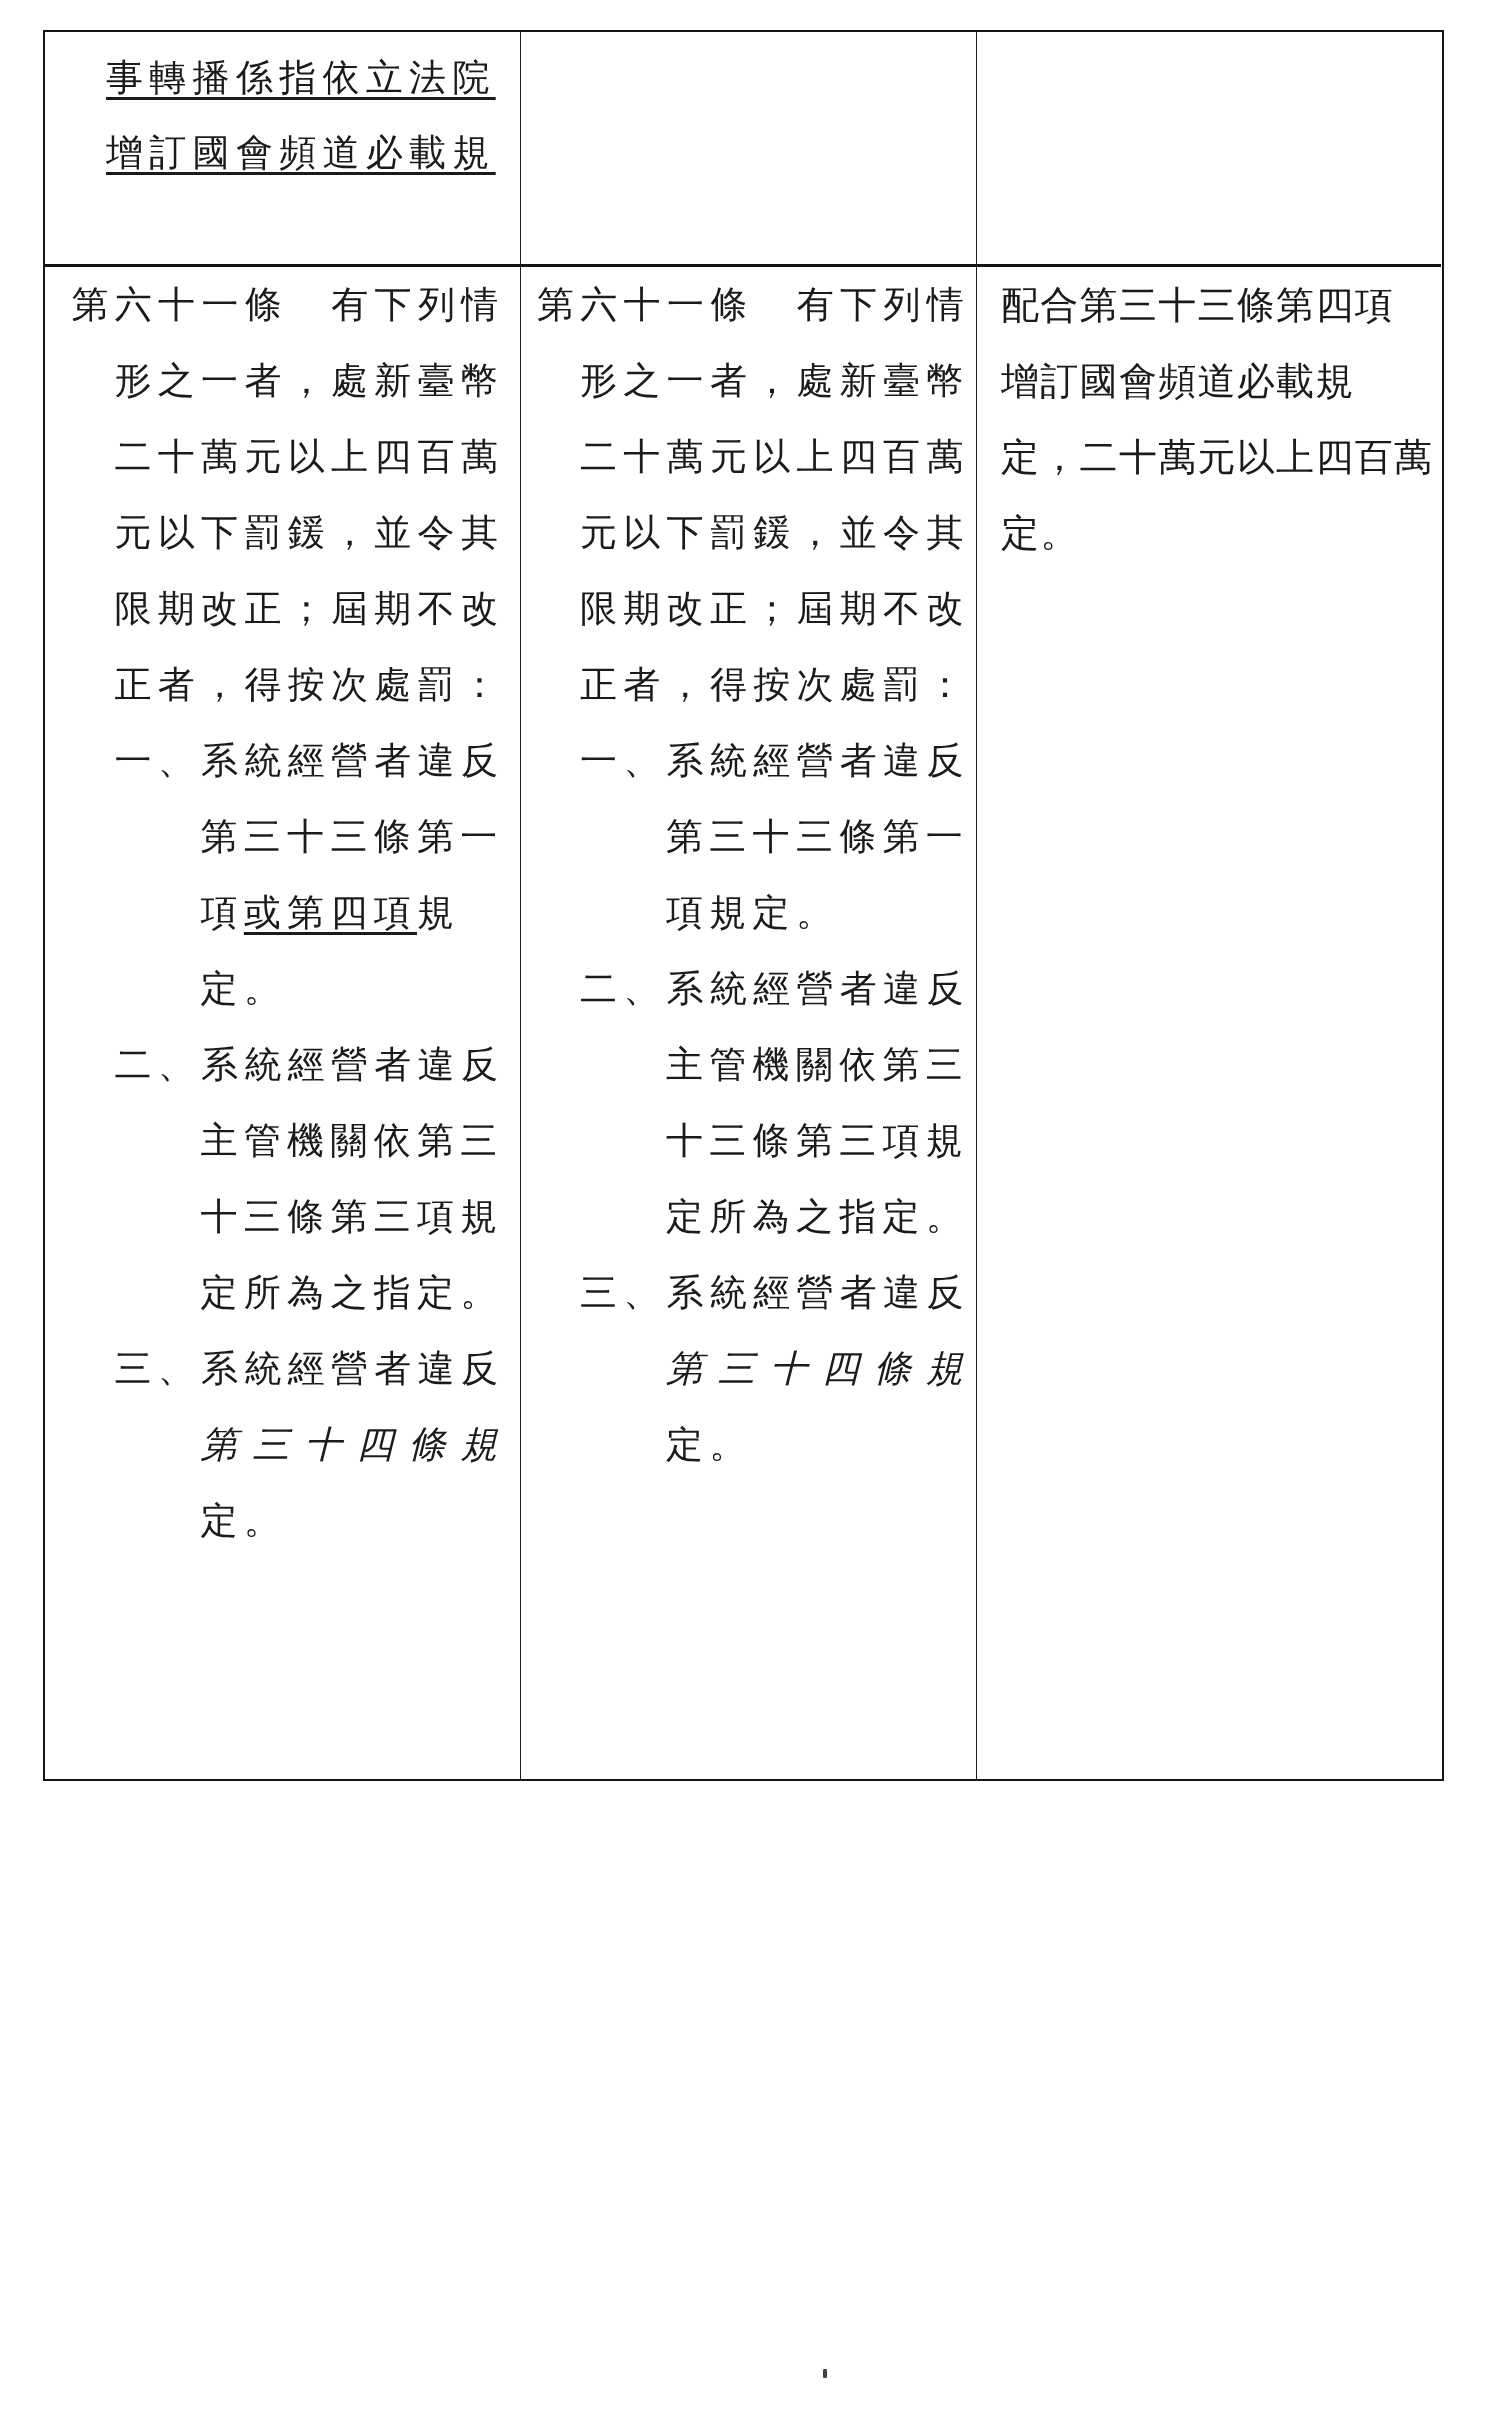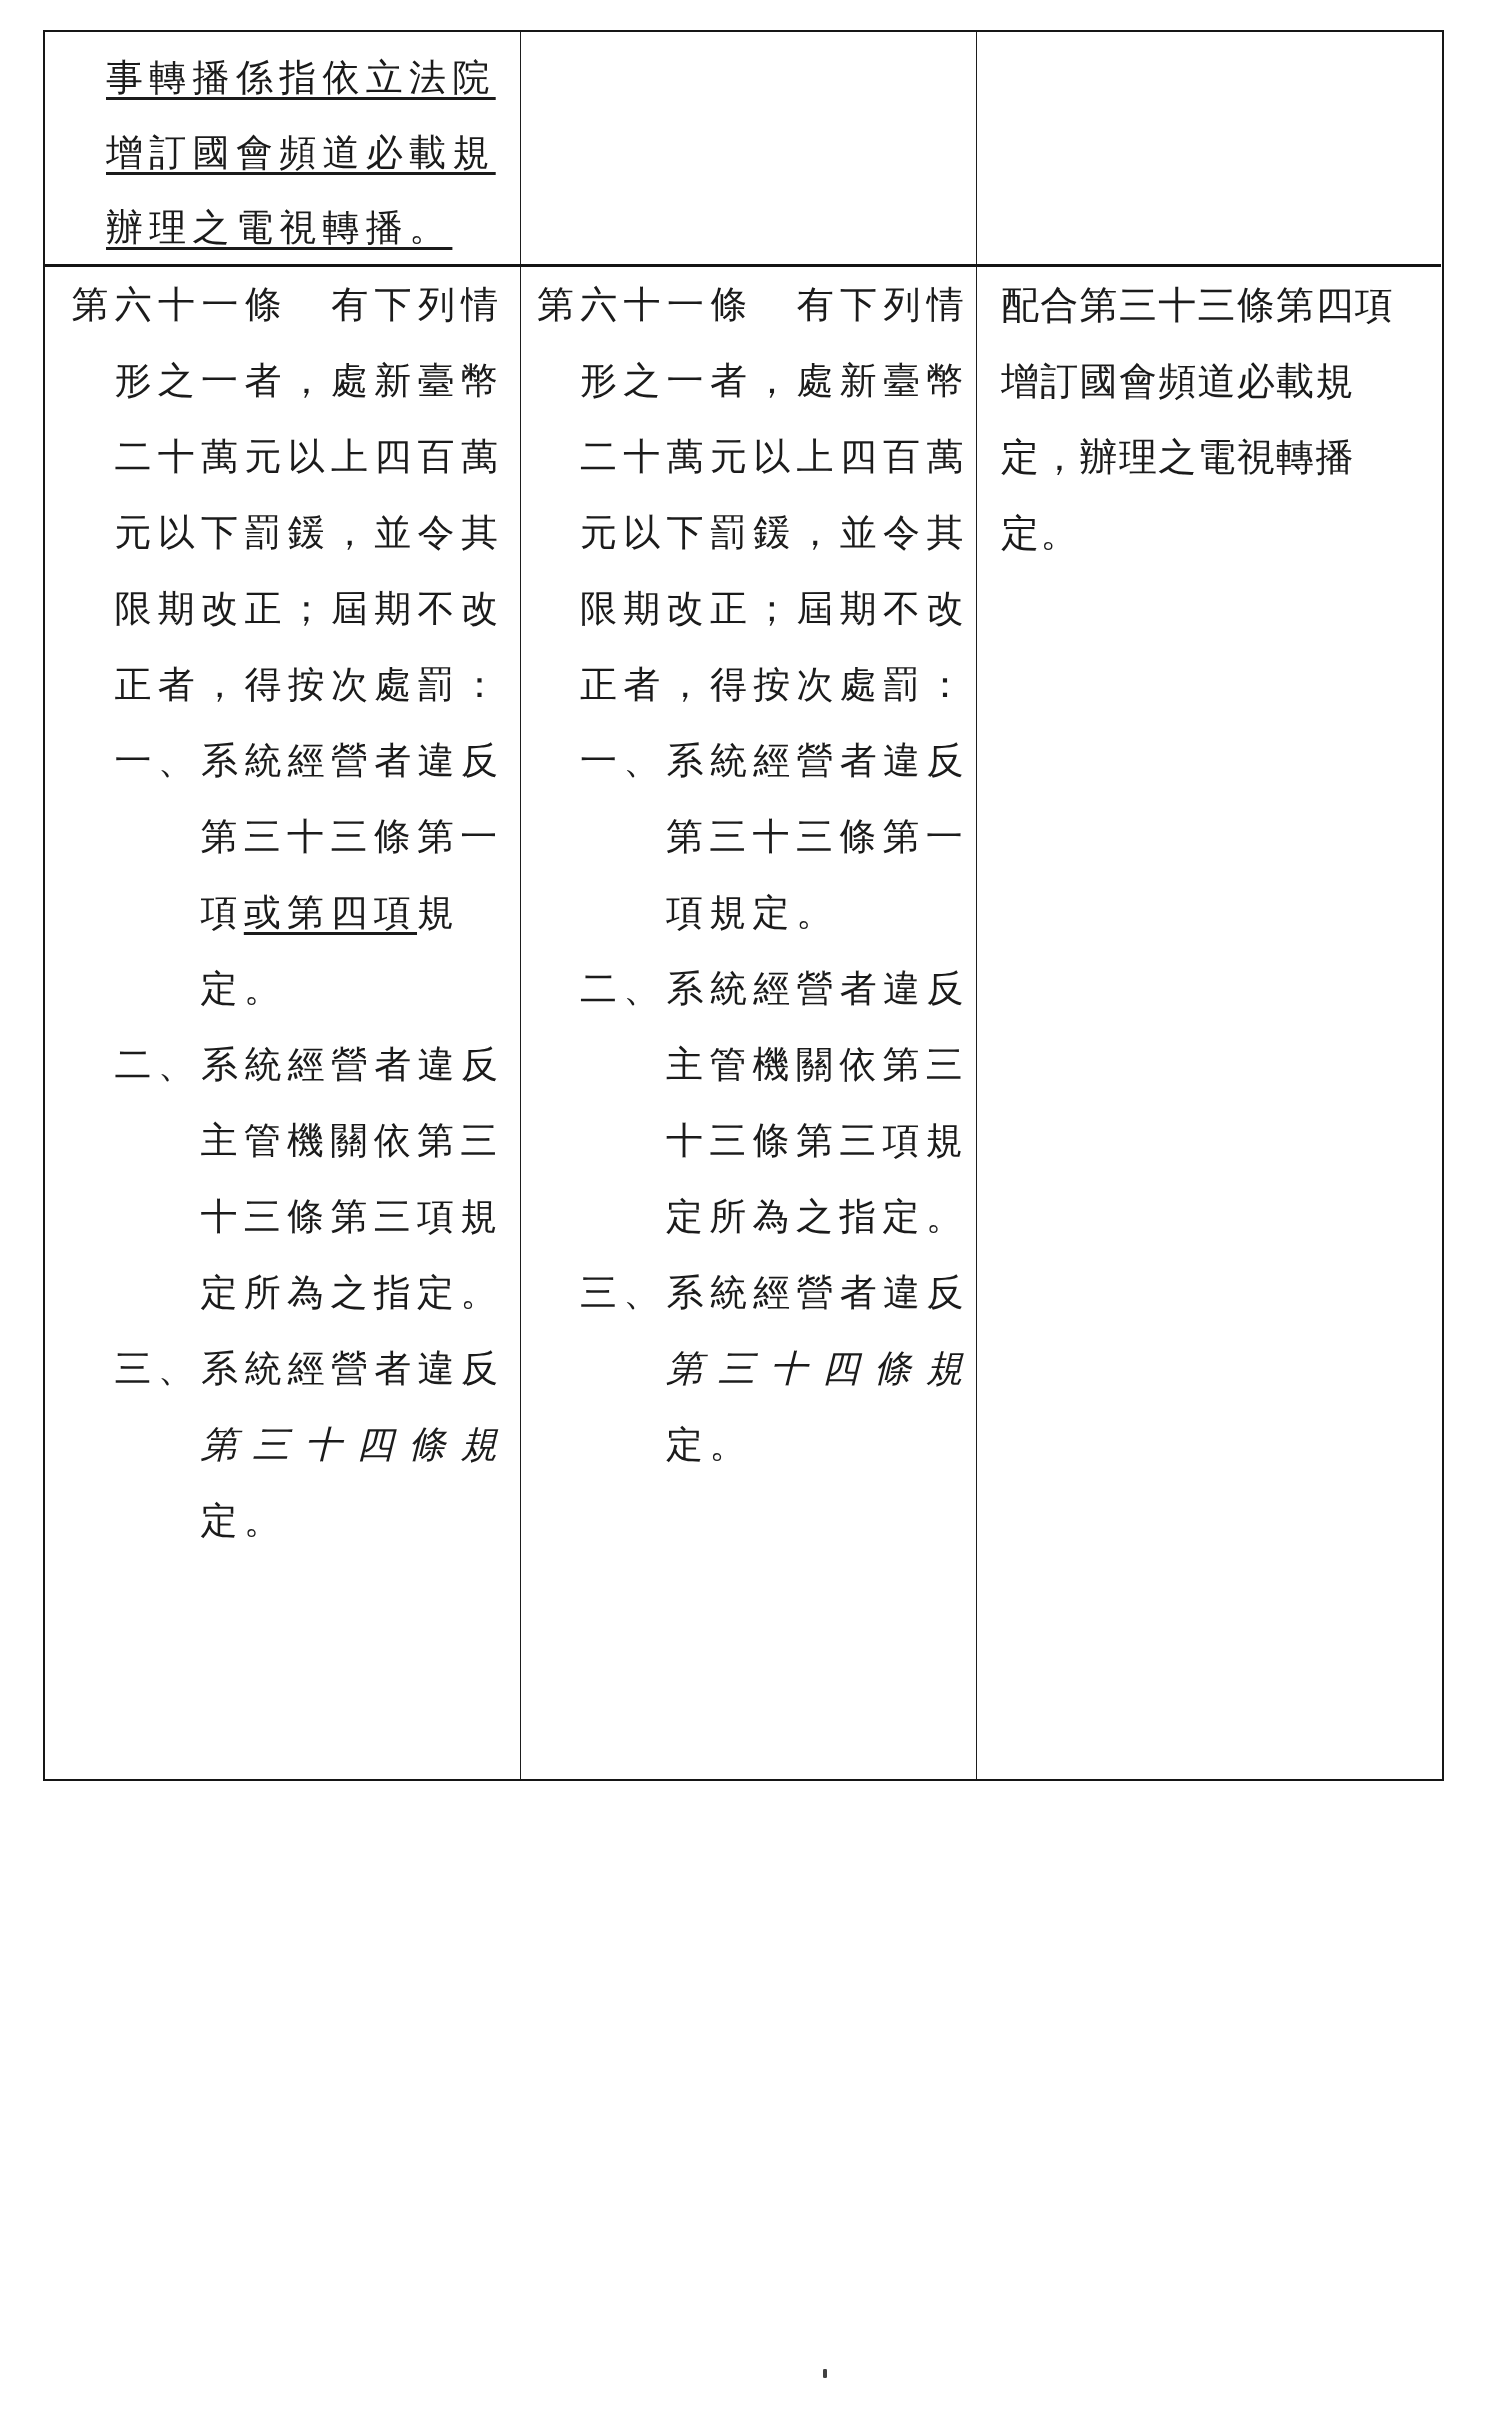--- a/index.html
+++ b/index.html
@@ -77,22 +77,22 @@
     background: #2c2c2c;
     border-radius: 1.3px;
     opacity: 0.9;
   }
 </style>
 </head>
 <body>
 
 <div class="page">
   <div class="law-table">
-    <div class="cell r1 c1"><div class="tline"><span class="u">事轉播係指依立法院</span></div><div class="tline"><span class="u">增訂國會頻道必載規</span></div><div class="tline"><span class="u">辦理之電視轉播。</span></div></div>
+    <div class="cell r1 c1"><div class="tline"><span class="u">事轉播係指依立法院</span></div><div class="tline"><span class="u">增訂國會頻道必載規</span></div></div>
     <div class="cell r1 c2"></div>
     <div class="cell r1 c3"></div>
     <div class="cell r2 c1"><div class="tline"><span>第六十一條　有下列情</span></div><div class="tline" style="padding-left: 43px;"><span>形之一者，處新臺幣</span></div><div class="tline" style="padding-left: 43px;"><span>二十萬元以上四百萬</span></div><div class="tline" style="padding-left: 43px;"><span>元以下罰鍰，並令其</span></div><div class="tline" style="padding-left: 43px;"><span>限期改正；屆期不改</span></div><div class="tline" style="padding-left: 43px;"><span>正者，得按次處罰：</span></div><div class="tline" style="padding-left: 43px;"><span>一、系統經營者違反</span></div><div class="tline" style="padding-left: 129px;"><span>第三十三條第一</span></div><div class="tline" style="padding-left: 129px;"><span>項</span><span class="u">或第四項</span><span>規</span></div><div class="tline" style="padding-left: 129px;"><span>定。</span></div><div class="tline" style="padding-left: 43px;"><span>二、系統經營者違反</span></div><div class="tline" style="padding-left: 129px;"><span>主管機關依第三</span></div><div class="tline" style="padding-left: 129px;"><span>十三條第三項規</span></div><div class="tline" style="padding-left: 129px;"><span>定所為之指定。</span></div><div class="tline" style="padding-left: 43px;"><span>三、系統經營者違反</span></div><div class="tline spread" style="padding-left: 129px;"><span>第三十四條規</span></div><div class="tline" style="padding-left: 129px;"><span>定。</span></div></div>
     <div class="cell r2 c2"><div class="tline"><span>第六十一條　有下列情</span></div><div class="tline" style="padding-left: 43px;"><span>形之一者，處新臺幣</span></div><div class="tline" style="padding-left: 43px;"><span>二十萬元以上四百萬</span></div><div class="tline" style="padding-left: 43px;"><span>元以下罰鍰，並令其</span></div><div class="tline" style="padding-left: 43px;"><span>限期改正；屆期不改</span></div><div class="tline" style="padding-left: 43px;"><span>正者，得按次處罰：</span></div><div class="tline" style="padding-left: 43px;"><span>一、系統經營者違反</span></div><div class="tline" style="padding-left: 129px;"><span>第三十三條第一</span></div><div class="tline" style="padding-left: 129px;"><span>項規定。</span></div><div class="tline" style="padding-left: 43px;"><span>二、系統經營者違反</span></div><div class="tline" style="padding-left: 129px;"><span>主管機關依第三</span></div><div class="tline" style="padding-left: 129px;"><span>十三條第三項規</span></div><div class="tline" style="padding-left: 129px;"><span>定所為之指定。</span></div><div class="tline" style="padding-left: 43px;"><span>三、系統經營者違反</span></div><div class="tline spread" style="padding-left: 129px;"><span>第三十四條規</span></div><div class="tline" style="padding-left: 129px;"><span>定。</span></div></div>
-    <div class="cell r2 c3"><div class="tline"><span>配合第三十三條第四項</span></div><div class="tline"><span>增訂國會頻道必載規</span></div><div class="tline"><span>定，辦理之電視轉播</span></div><div class="tline"><span>定。</span></div></div>
+    <div class="cell r2 c3"><div class="tline"><span>配合第三十三條第四項</span></div><div class="tline"><span>增訂國會頻道必載規</span></div><div class="tline"><span>定，二十萬元以上四百萬</span></div><div class="tline"><span>定。</span></div></div>
   </div>
   <div class="speck"></div>
 </div>
 
 
 </body></html>

